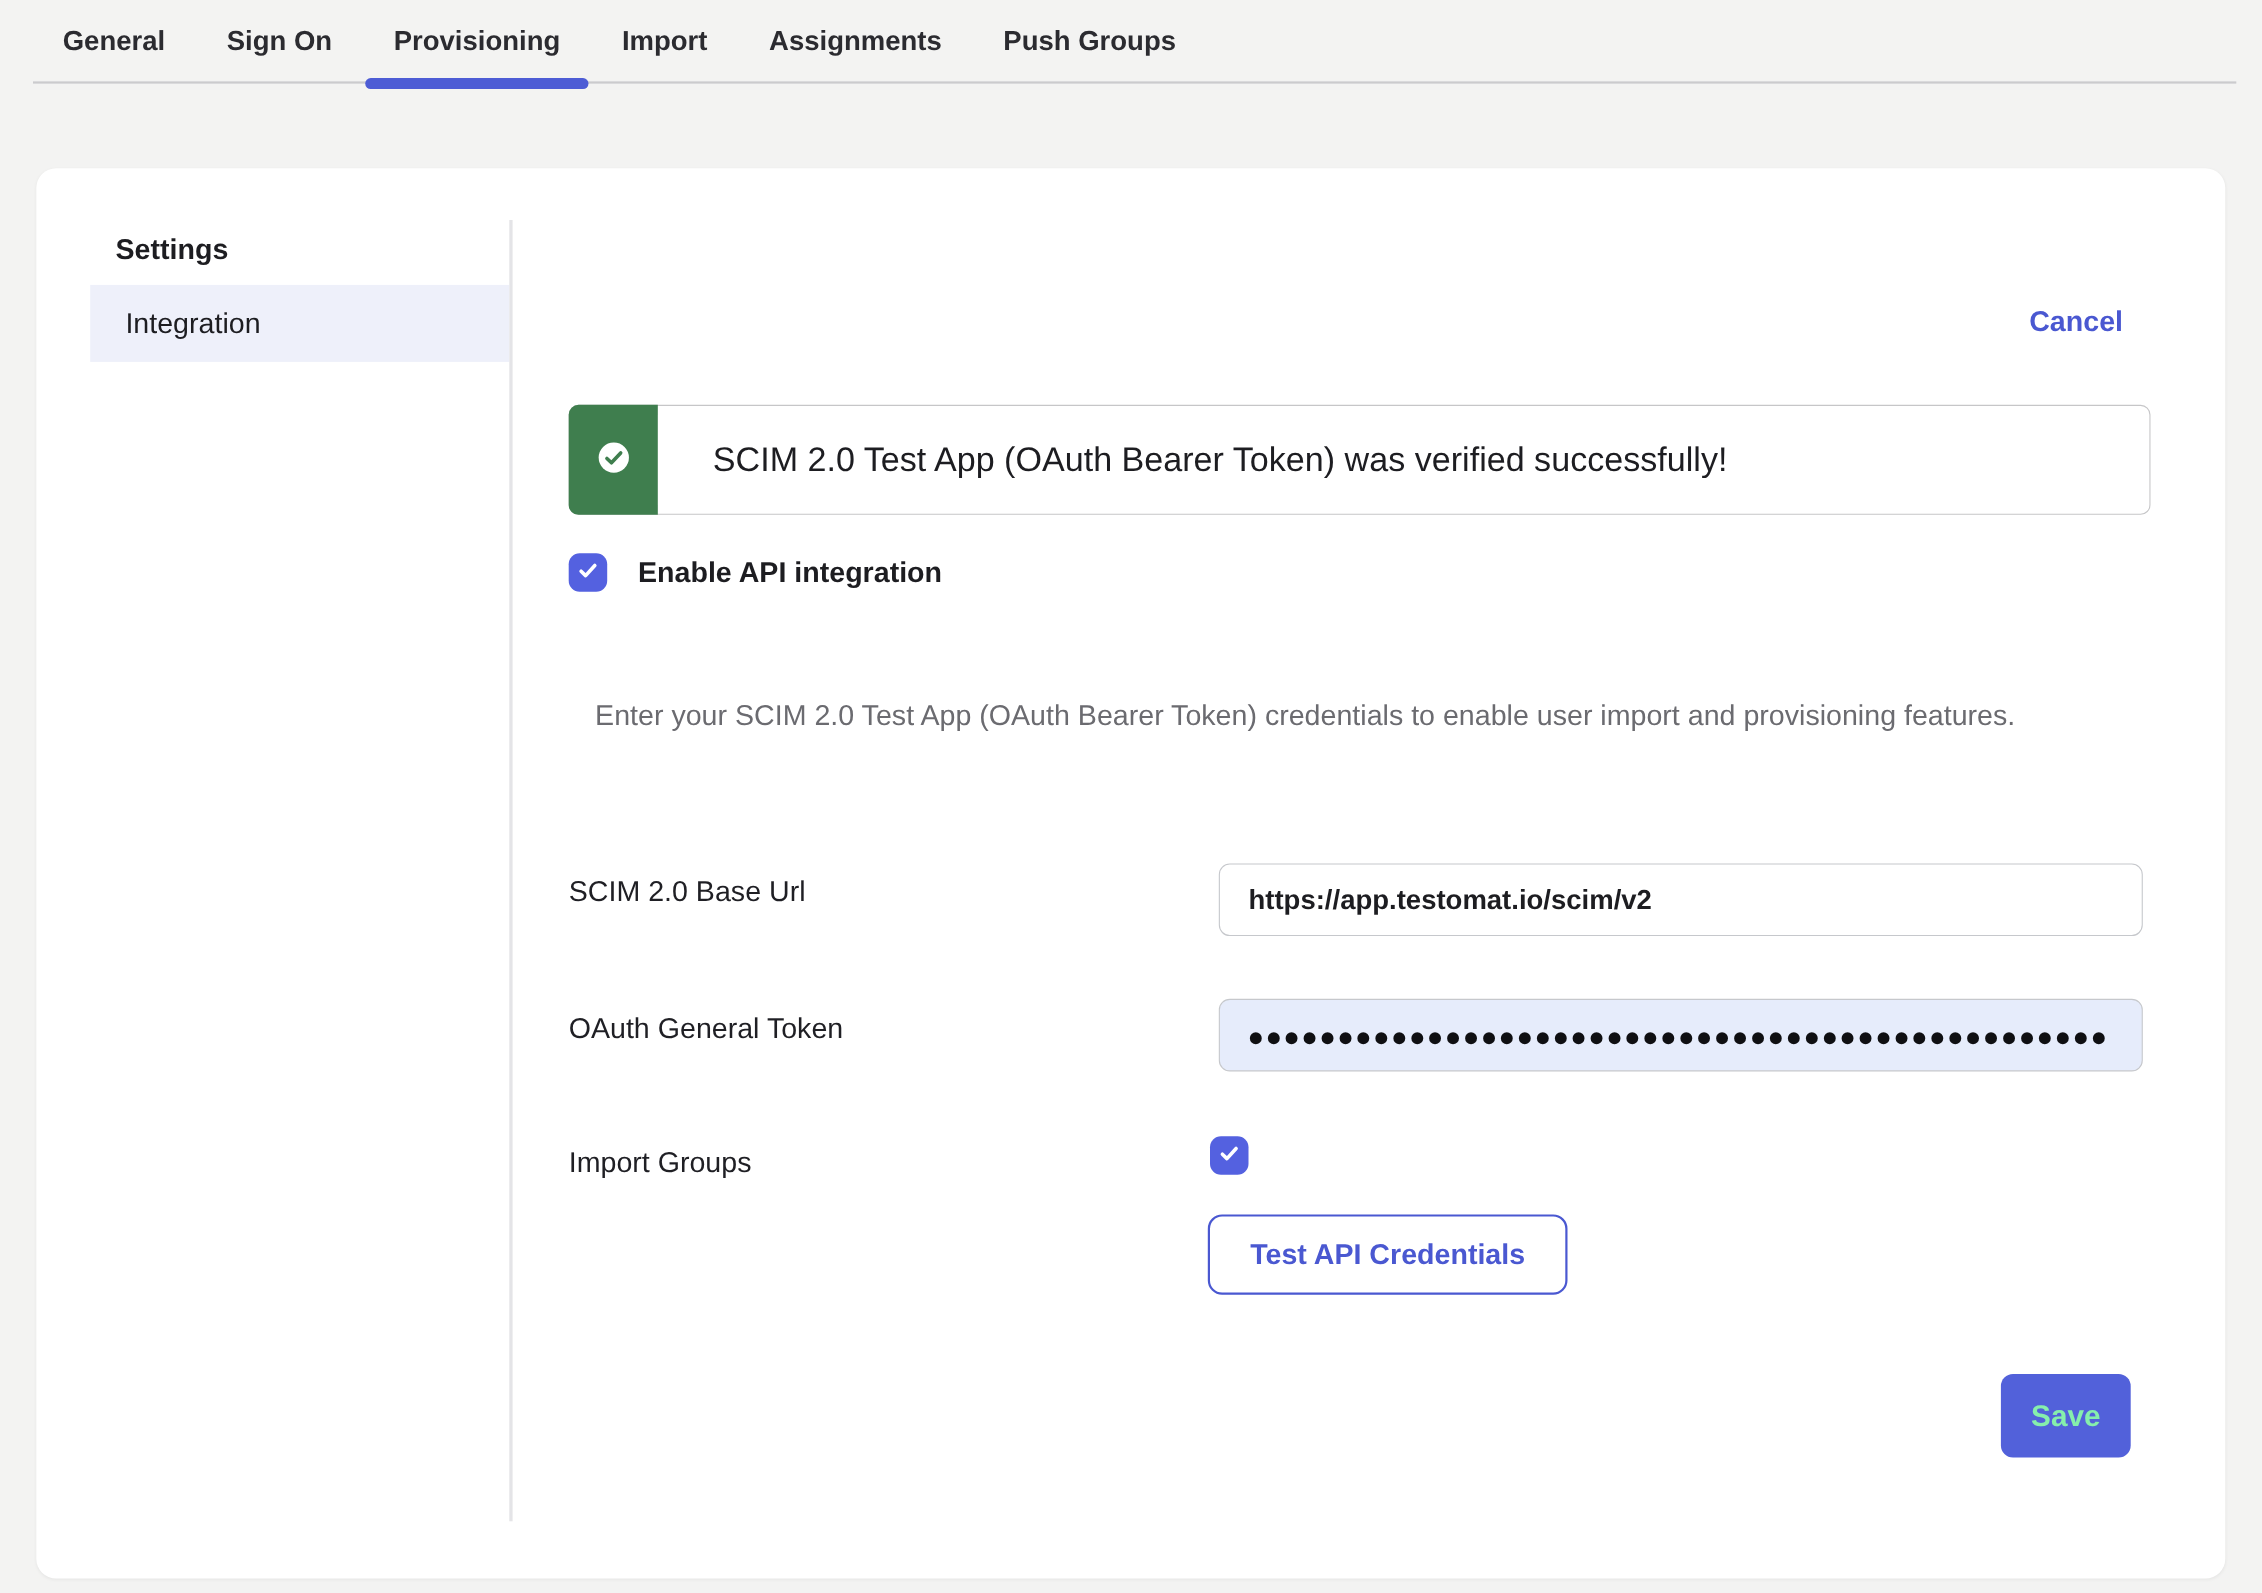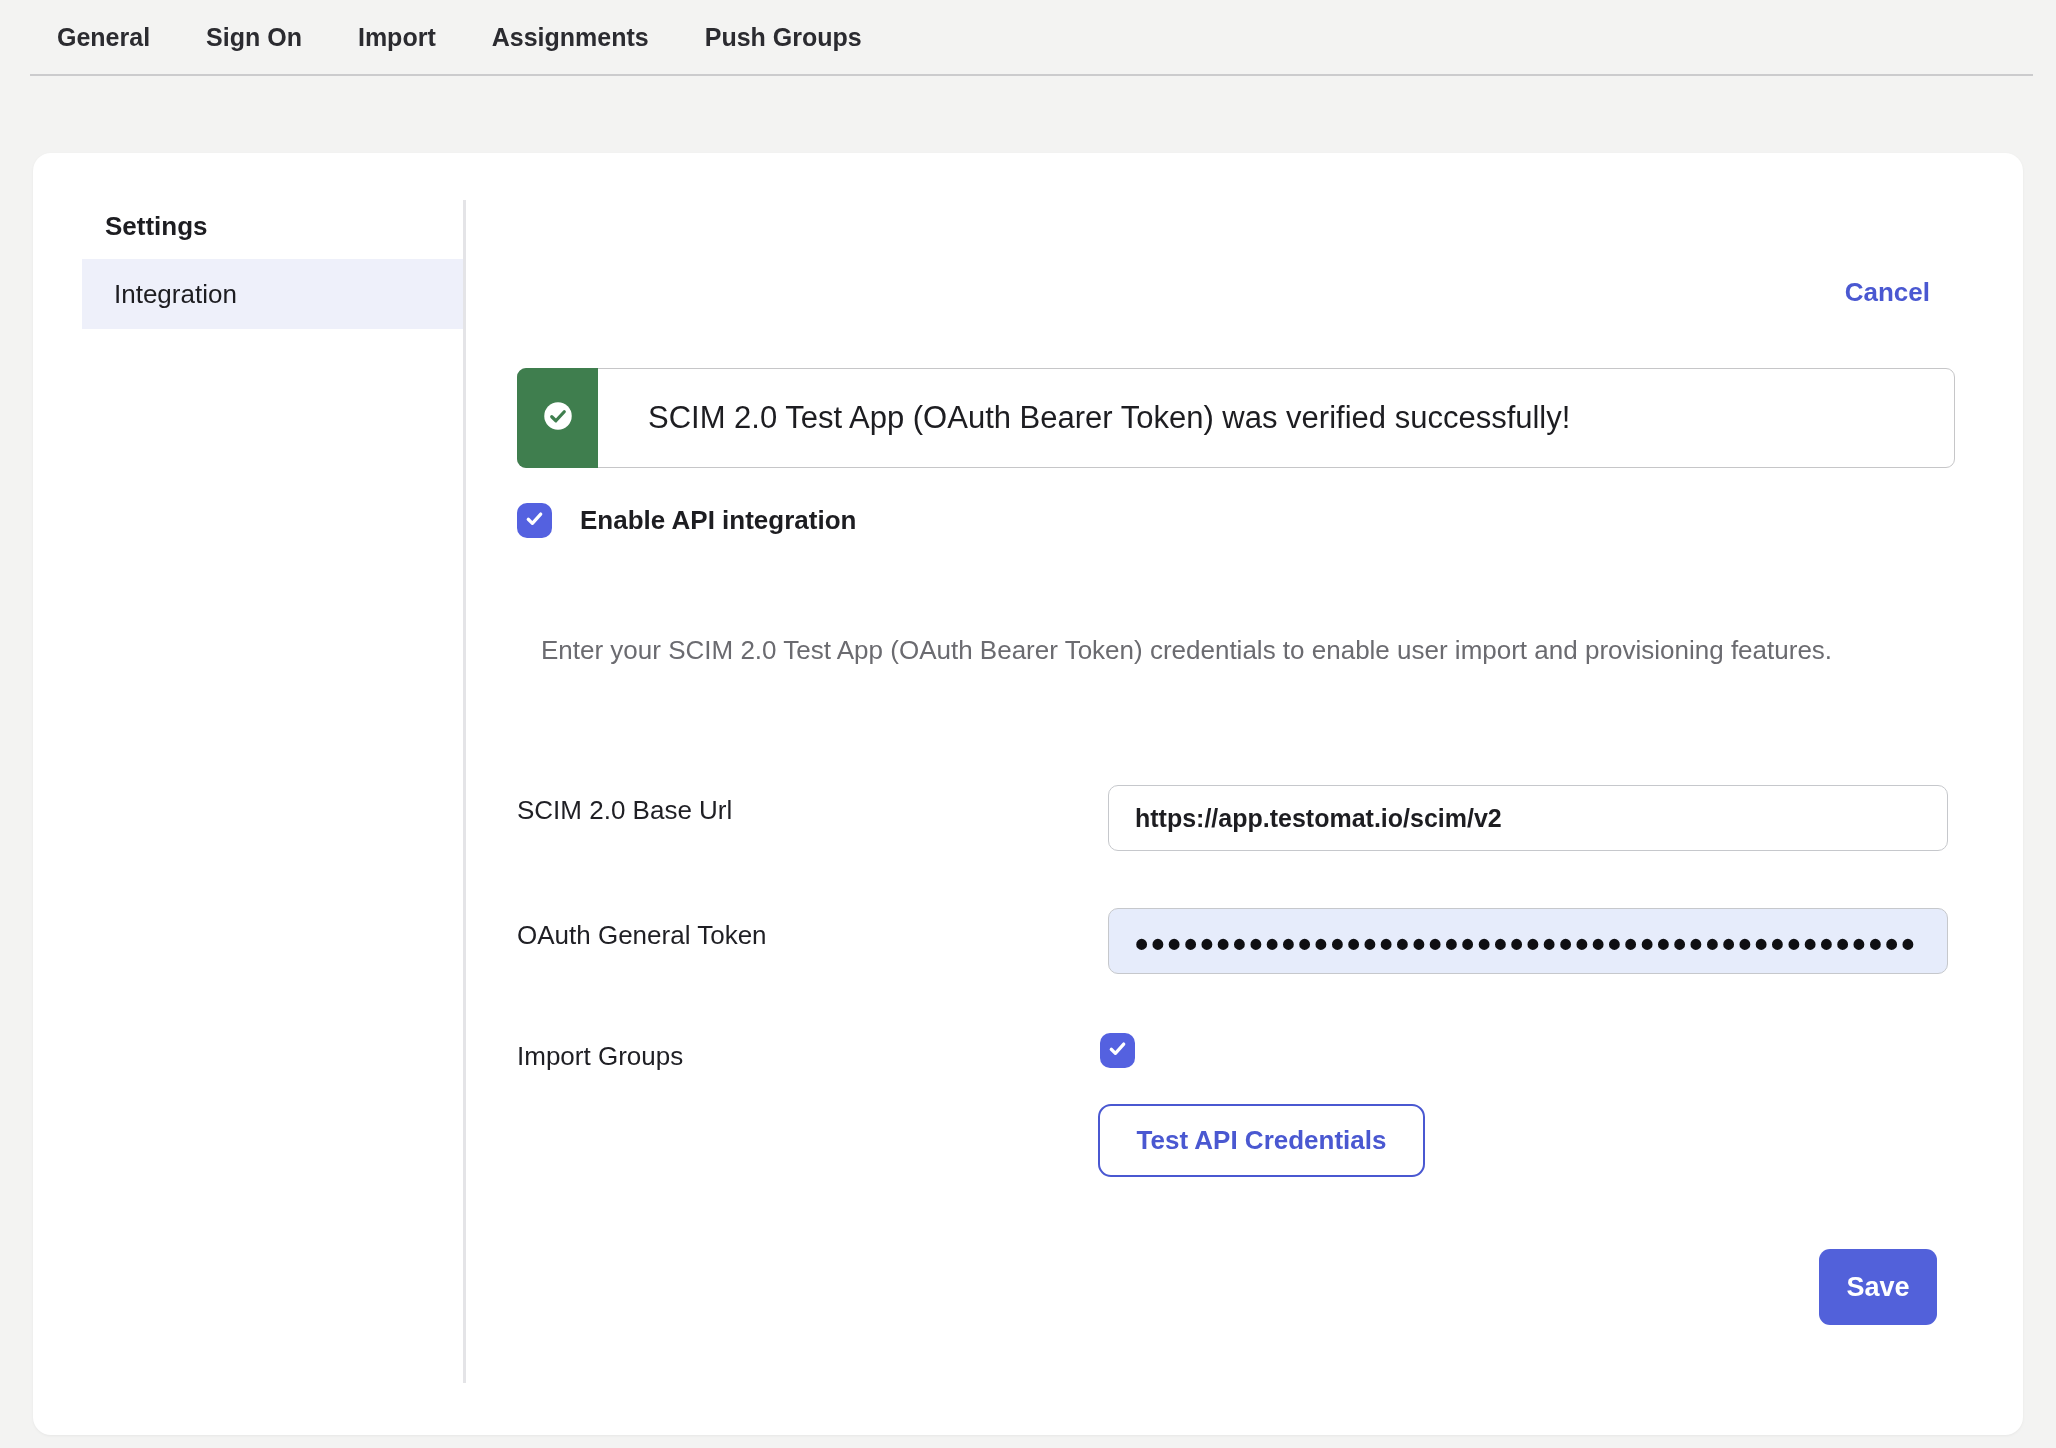--- a/index.html
+++ b/index.html
@@ -220,32 +220,33 @@
   .save-btn {
     position: absolute;
     right: 18px; top: 1096px;
     width: 118px; height: 76px;
     background: #5261da;
     border: none;
     border-radius: 11px;
     font-family: "Liberation Sans", sans-serif;
     font-size: 27px;
     font-weight: 700;
-    color: #ffffff;
+    color: #86efac;
     cursor: pointer;
   }
 </style>
 </head>
 <body>
 
 <div class="page">
 
   <nav class="tabbar">
     <div class="tab">General</div>
     <div class="tab">Sign On</div>
+    <div class="tab active">Provisioning</div>
     <div class="tab">Import</div>
     <div class="tab">Assignments</div>
     <div class="tab">Push Groups</div>
   </nav>
 
   <section class="card">
 
     <div class="settings-header">Settings</div>
     <div class="integration-item">
       <span>Integration</span>

